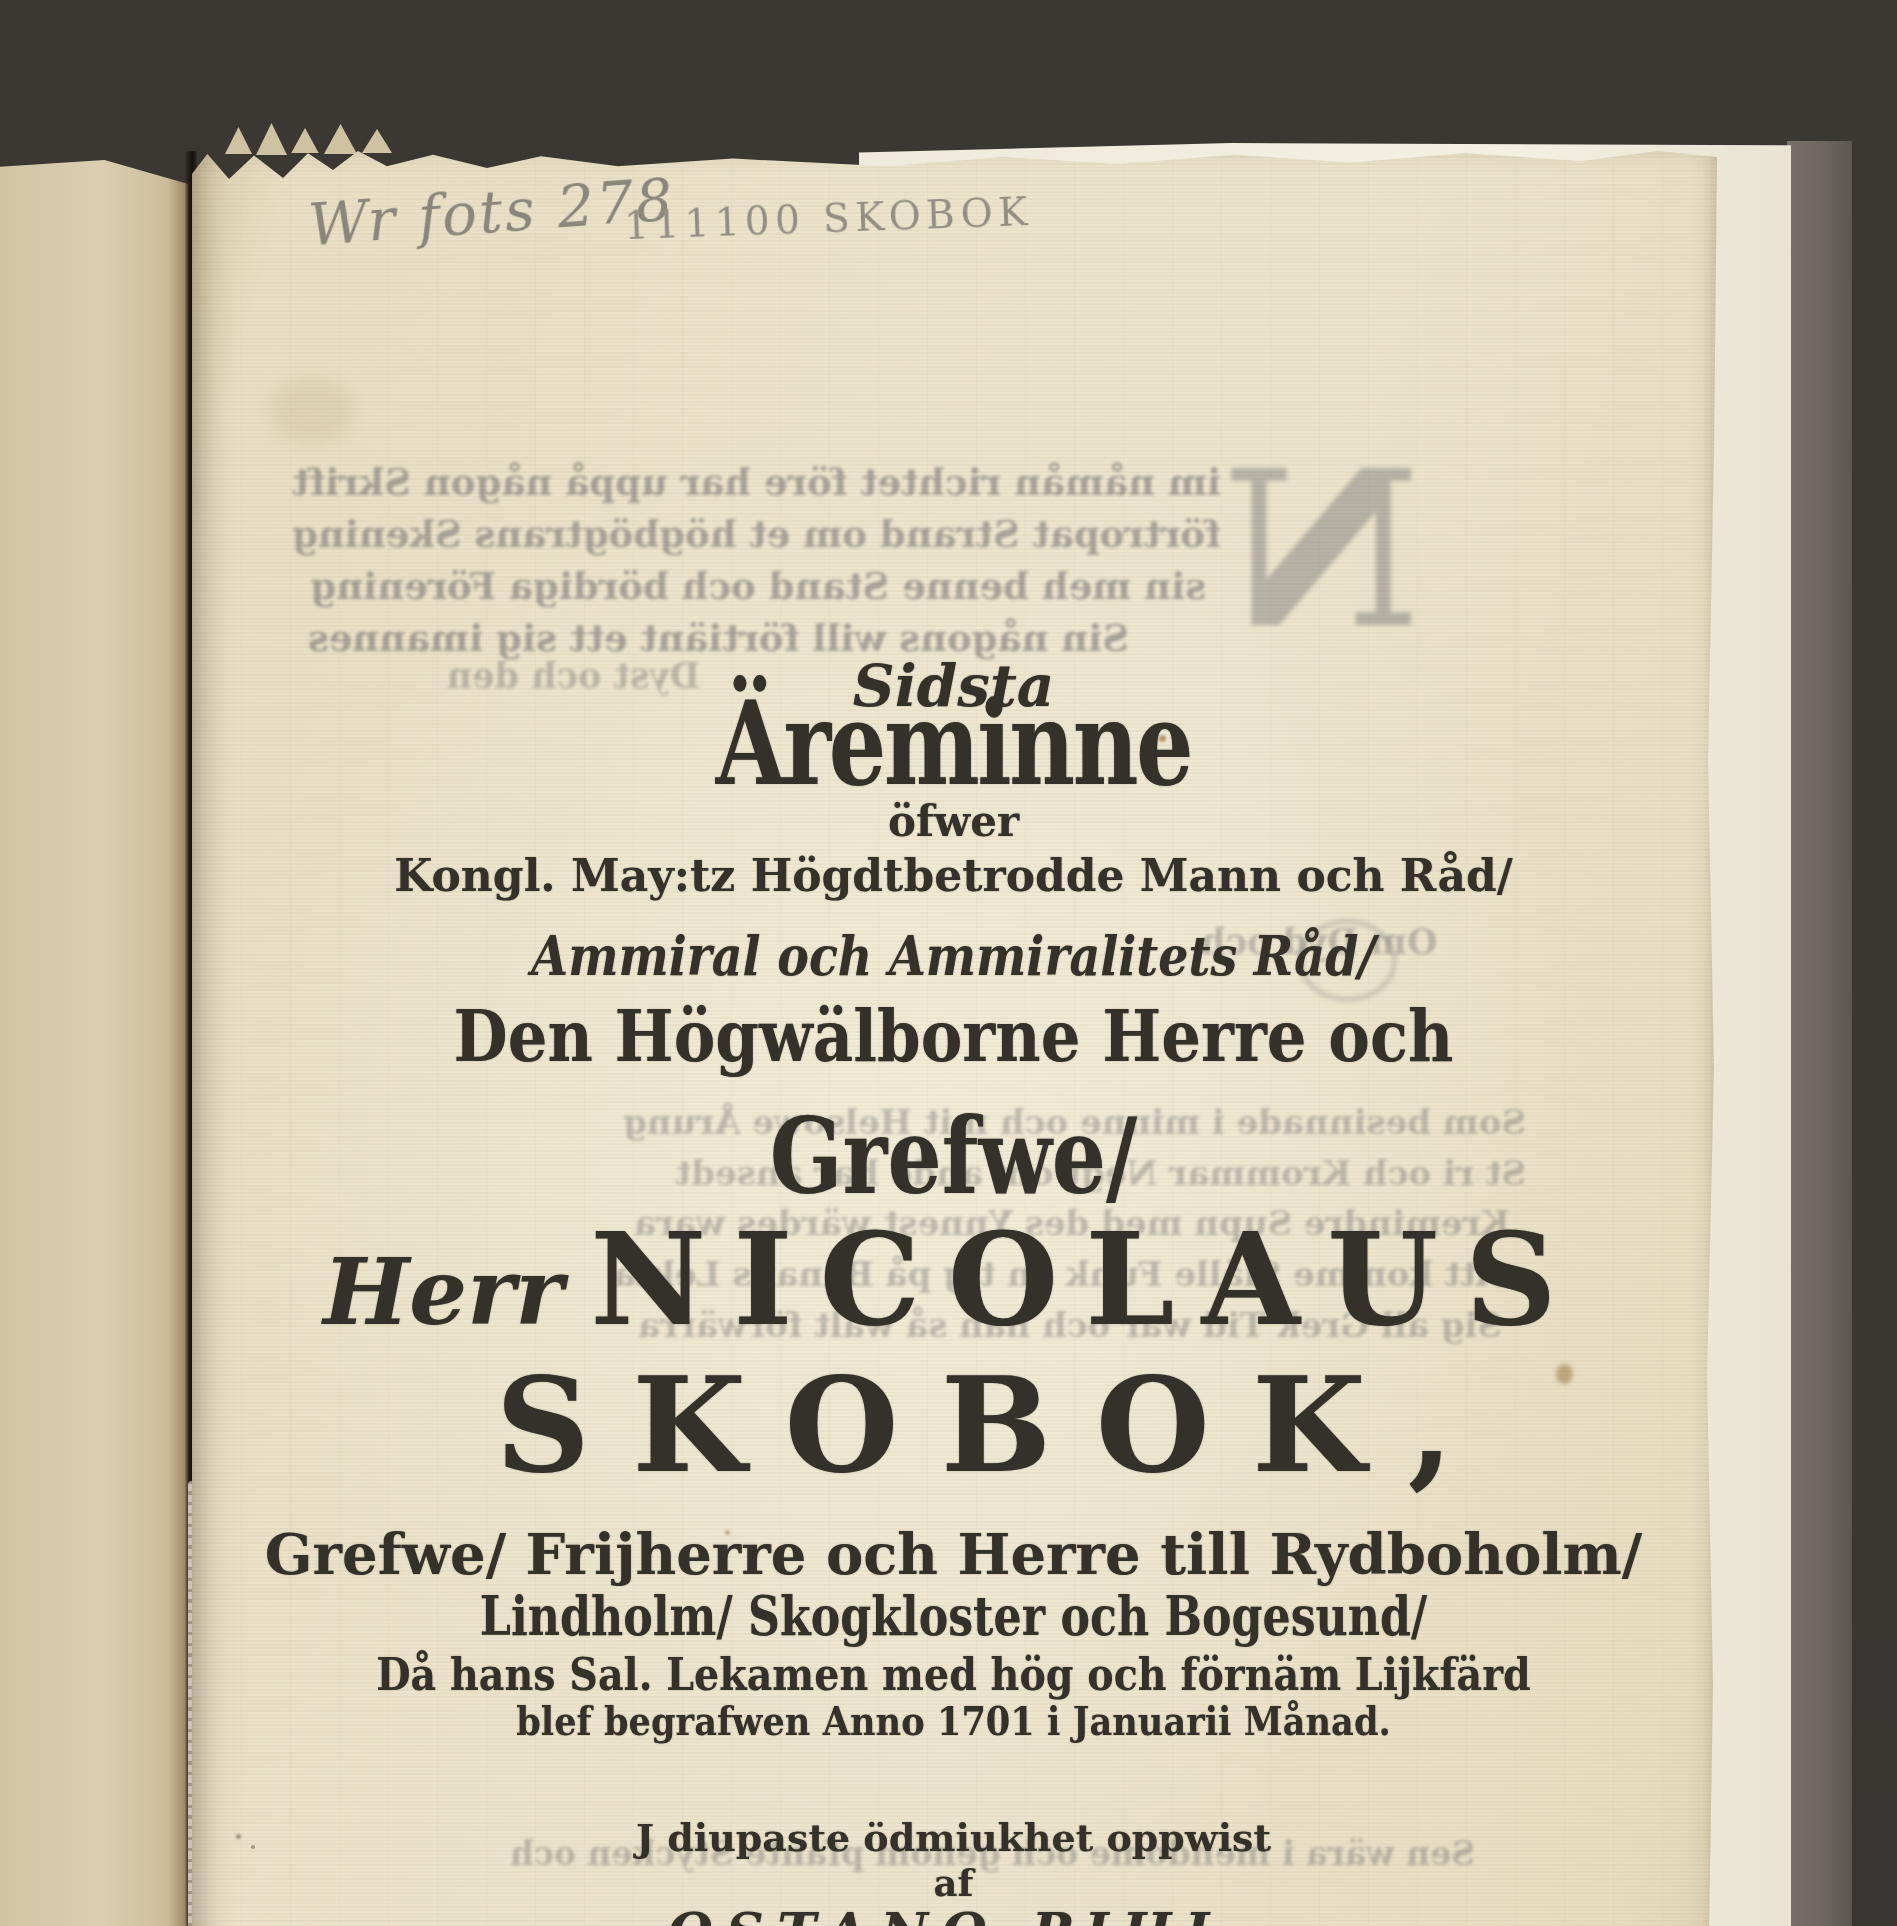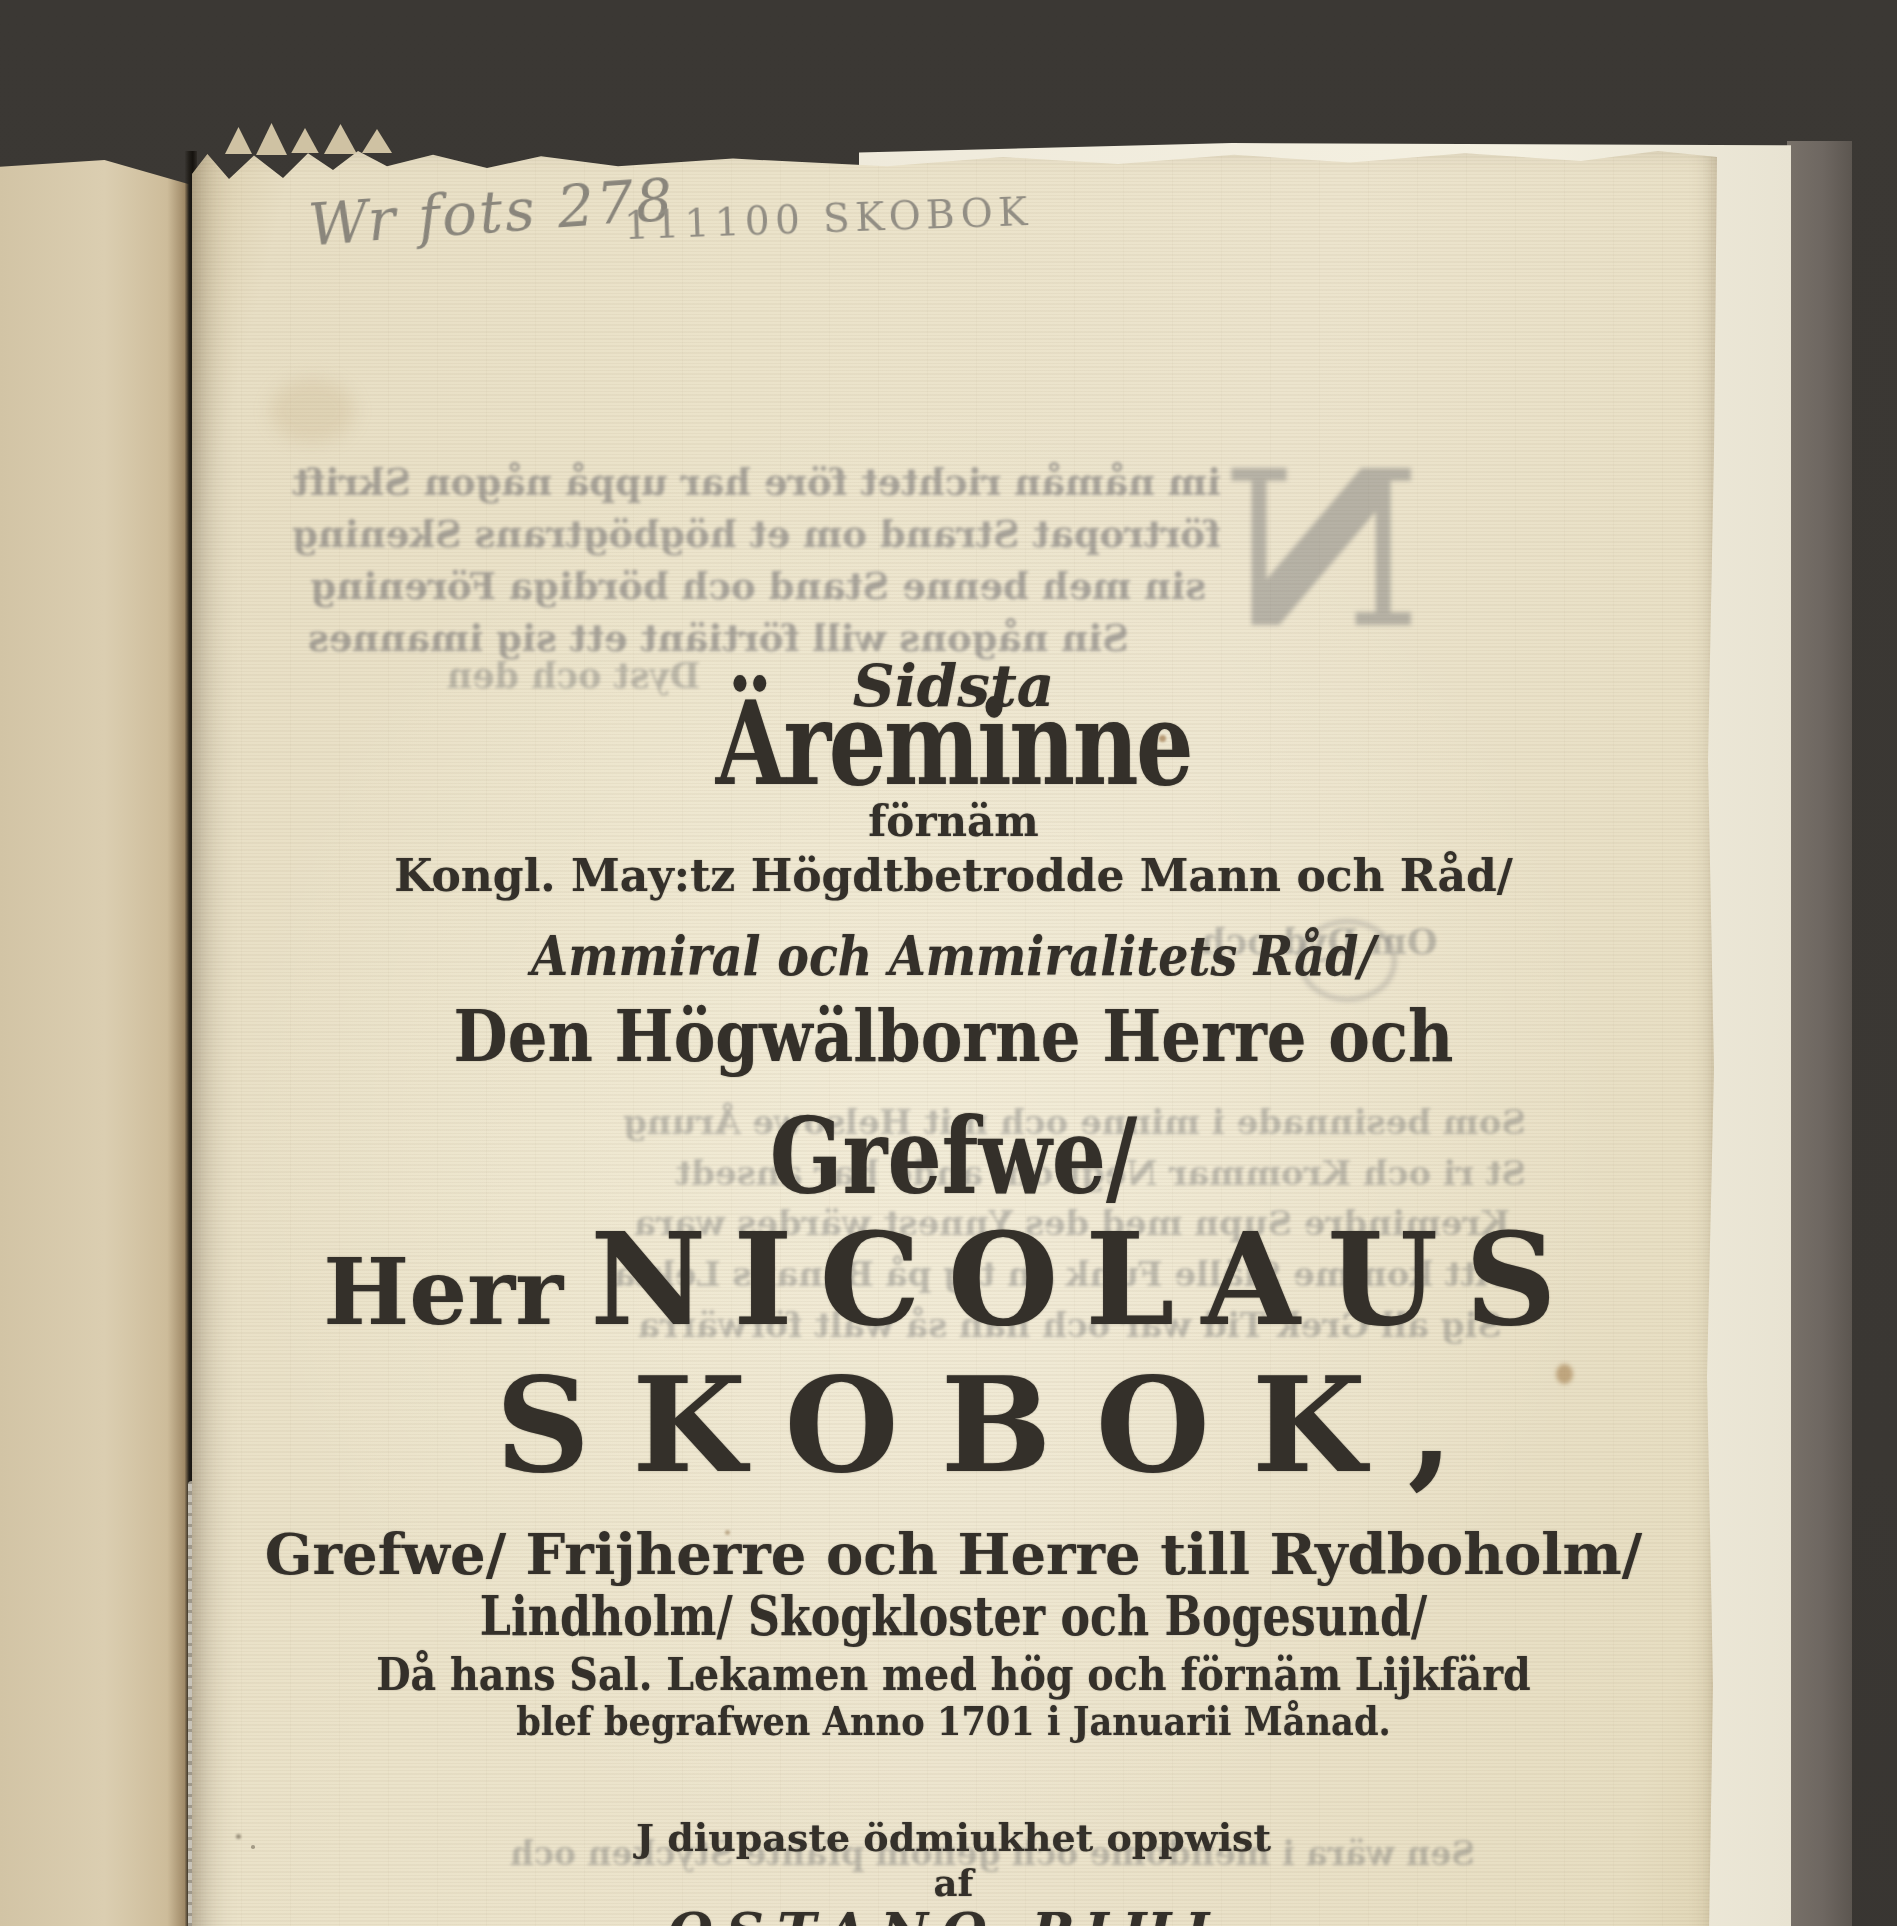--- a/index.html
+++ b/index.html
@@ -91,26 +91,26 @@
   <div class="ghost g-soft" style="left:1063px;top:1254px;width:439px;font-size:34px;">Att komme Siälle Funk än tig på Banans Lekta</div>
   <div class="ghost g-soft" style="left:1071px;top:1305px;width:431px;font-size:34px;">Sig all Grek Tid war och han så wält förwärra</div>
 
   <div class="ghost g-soft" style="left:1009px;top:1834px;width:466px;font-size:33px;">Sen wära i mendome och genom pfante Stycken och</div>
 
   <div class="pencil ital" style="left:308px;top:178px;font-size:58px;letter-spacing:2.3px;transform:rotate(-4deg);">Wr fots 278</div>
   <div class="pencil" style="left:624px;top:196px;font-size:39px;letter-spacing:5.4px;transform:rotate(-2deg);color:#928e84;">111100  SKOBOK</div>
 
   <div class="pline" style="top:652px;font-size:58px;font-style:italic;">Sidsta</div>
   <div class="pline squish78" style="top:675px;font-size:116px;letter-spacing:-3.1px;">Äreminne</div>
-  <div class="pline" style="top:797px;font-size:42px;">förnäm</div>
+  <div class="pline" style="top:797px;font-size:42px;">öfwer</div>
   <div class="pline" style="top:850px;font-size:44px;">Kongl. May:tz Högdtbetrodde Mann och Råd/</div>
   <div class="pline ital squish88" style="top:924px;font-size:54px;">Ammiral och Ammiralitets Råd/</div>
   <div class="pline squish88" style="top:994px;font-size:71px;">Den Högwälborne Herre och</div>
   <div class="pline squish82" style="top:1095px;font-size:104px;">Grefwe/</div>
-  <div class="pline" style="top:1205px;font-size:127px;"><span style="font-size:91px;margin-right:27px;">Herr</span><span style="letter-spacing:27px;">NICOLAUS</span></div>
+  <div class="pline" style="top:1205px;font-size:127px;"><span style="font-size:91px;margin-right:27px;font-style:italic;">Herr</span><span style="letter-spacing:27px;">NICOLAUS</span></div>
   <div class="pline" style="top:1348px;font-size:131px;letter-spacing:42px;padding-left:42px;">SKOBOK,</div>
   <div class="pline" style="top:1521px;font-size:56px;">Grefwe/ Frijherre och Herre till Rydboholm/</div>
   <div class="pline squish82" style="top:1584px;font-size:54px;">Lindholm/ Skogkloster och Bogesund/</div>
   <div class="pline squish88" style="top:1648px;font-size:45px;">Då hans Sal. Lekamen med hög och förnäm Lijkfärd</div>
   <div class="pline squish88" style="top:1697px;font-size:40px;">blef begrafwen Anno 1701 i Januarii Månad.</div>
   <div class="pline" style="top:1861px;font-size:37px;">af</div>
   <div class="pline" style="top:1815px;font-size:38px;">J diupaste ödmiukhet oppwist</div>
   <div class="pline ital" style="top:1901px;font-size:52px;letter-spacing:13.5px;padding-left:13.5px;">OSTANO PIHL.</div>
 
 </div>

